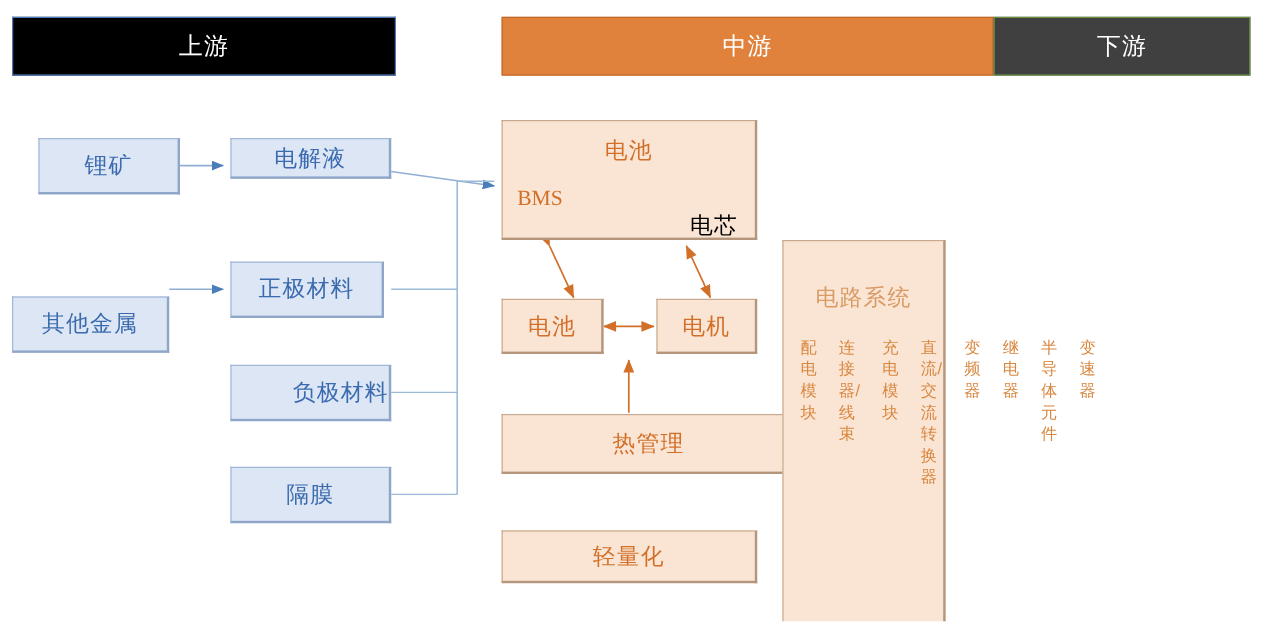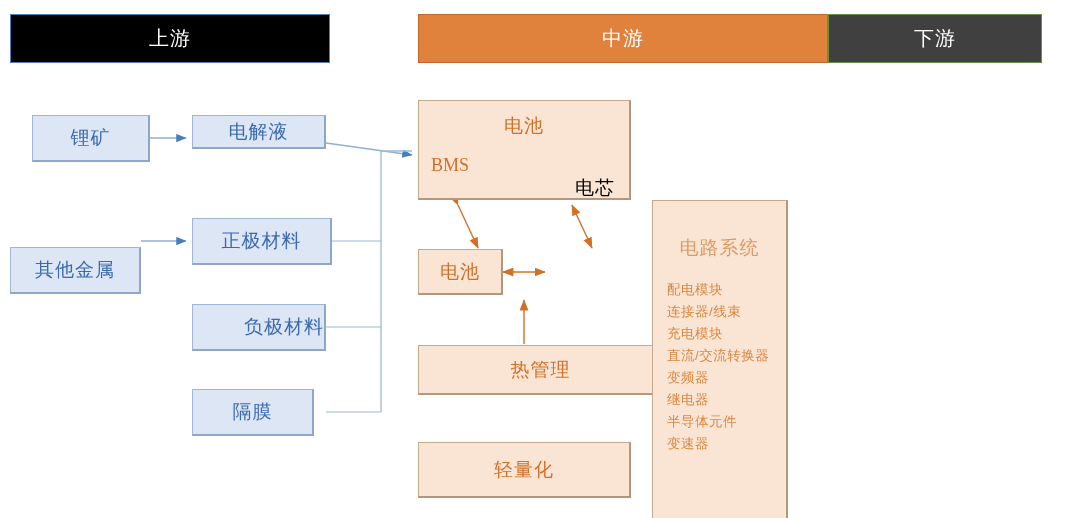--- a/index.html
+++ b/index.html
@@ -73,21 +73,21 @@
     border:1px solid #C9A98E;
     border-right:2px solid #B3967C;
     border-bottom:2px solid #B3967C;
   }
   .circuit-title{
     position:absolute;left:0;right:0;top:34px;text-align:center;
     color:#D99B63;font-size:19px;letter-spacing:1px;
   }
   .circuit-list{
     position:absolute;left:14px;top:80px;right:8px;
-    display:flex;flex-direction:column;gap:4px;
+    display:flex;flex-direction:row;gap:18px;
   }
   .circuit-item{color:#D9873F;font-size:13.5px;letter-spacing:.5px;}
 
   svg.wires{position:absolute;left:0;top:0;width:1073px;height:518px;pointer-events:none;}
 </style>
 </head>
 <body>
 
 <div id="canvas">
 
@@ -136,44 +136,47 @@
 
   <div class="abs nodeblue" style="left:10px;top:115px;width:118px;height:47px;margin-left:22px;">
     <span>锂矿</span>
   </div>
   <div class="abs nodeblue" style="left:192px;top:115px;width:134px;height:34px;">
     <span>电解液</span>
   </div>
   <div class="abs nodeblue" style="left:10px;top:218px;width:131px;height:47px;margin-top:29px;">
     <span>其他金属</span>
   </div>
-  <div class="abs nodeblue" style="left:192px;top:218px;width:140px;height:47px;">
+  <div class="abs nodeblue" style="left:192px;top:218px;width:128px;height:47px;">
     <span>正极材料</span>
   </div>
   <div class="abs nodeblue" style="left:192px;top:304px;width:134px;height:47px;justify-content:flex-end;">
     <span>负极材料</span>
   </div>
-  <div class="abs nodeblue" style="left:192px;top:389px;width:122px;height:47px;">
+  <div class="abs nodeblue" style="left:192px;top:389px;width:134px;height:47px;">
     <span>隔膜</span>
   </div>
 
   <div class="abs battery-box" style="left:418px;top:100px;width:213px;height:100px;">
     <div class="battery-title">电池</div>
     <div class="battery-bms">BMS</div>
     <div class="battery-cell">电芯</div>
   </div>
 
   <div class="abs nodeorange" style="left:418px;top:249px;width:85px;height:46px;">
     <span>电池</span>
   </div>
+  <div class="abs nodeorange" style="left:547px;top:249px;width:84px;height:46px;">
+    <span>电机</span>
+  </div>
 
   <div class="abs nodeorange" style="left:418px;top:345px;width:246px;height:50px;">
     <span>热管理</span>
   </div>
-  <div class="abs nodeorange" style="left:418px;top:442px;width:213px;height:56px;">
+  <div class="abs nodeorange" style="left:418px;top:442px;width:213px;height:44px;">
     <span>轻量化</span>
   </div>
 
   <div class="abs circuit-box" style="left:652px;top:100px;width:136px;height:390px;">
     <div class="circuit-title">电路系统</div>
     <div class="circuit-list">
       <div class="circuit-item">配电模块</div>
       <div class="circuit-item">连接器/线束</div>
       <div class="circuit-item">充电模块</div>
       <div class="circuit-item">直流/交流转换器</div>

